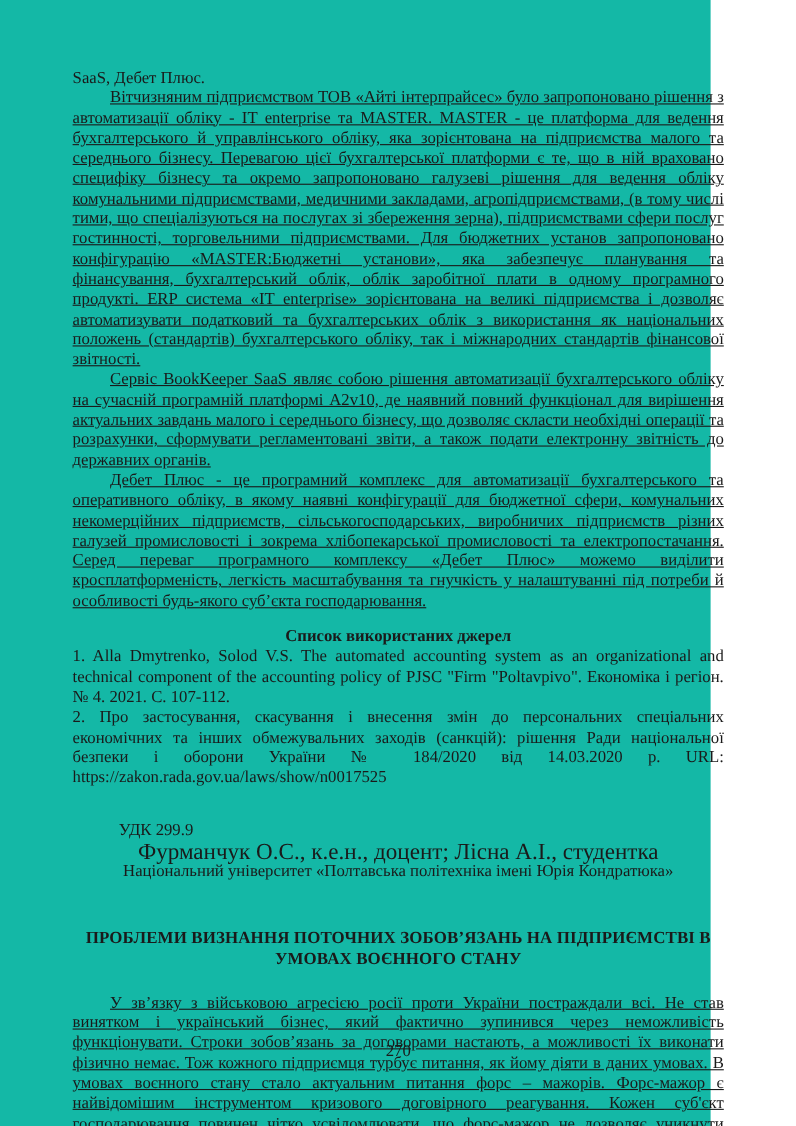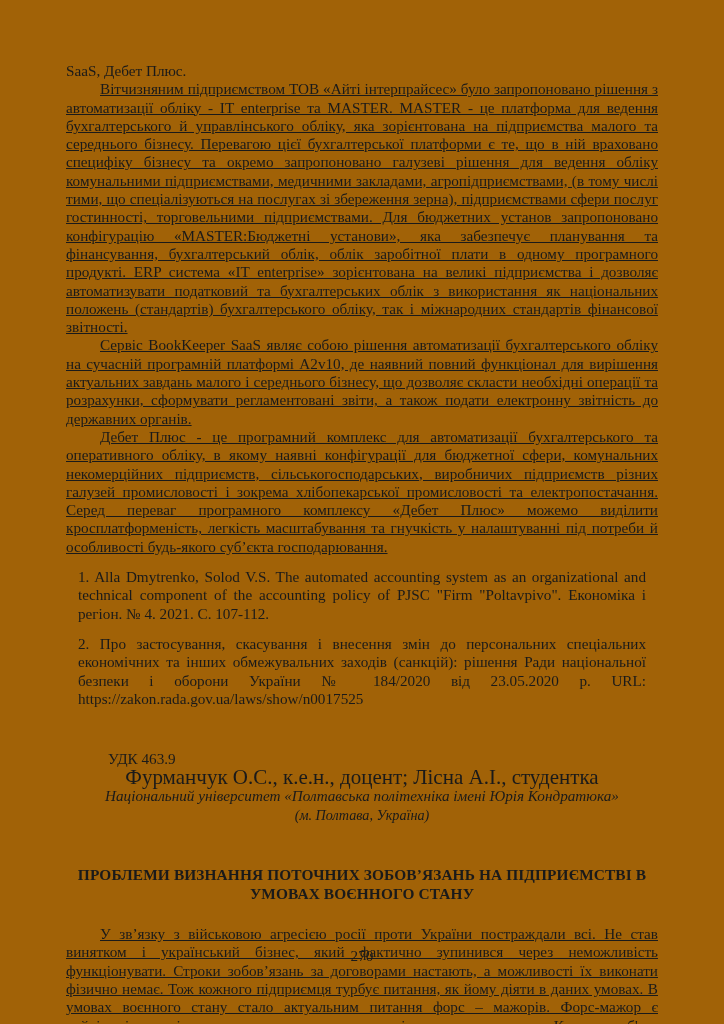--- a/index.html
+++ b/index.html
@@ -13,32 +13,32 @@
     height: 1024px;
     position: relative;
     overflow: hidden;
     font-family: "Liberation Serif", "DejaVu Serif", serif;
     color: #1a1a1a;
     -webkit-font-smoothing: antialiased;
   }
   .page {
     position: absolute;
     left: 0; top: 0;
-    width: 724px;
+    width: 646px;
     height: 1024px;
-    background: #a16207;
+    background: #14b8a6;
   }
   .content {
     position: absolute;
     left: 66px;
     top: 62px;
     width: 592px;
   }
   p, div.line {
-    margin: 12px;
+    margin: 0;
     padding: 0;
   }
   .para {
     text-align: justify;
     text-justify: inter-word;
     font-size: 15.2px;
     line-height: 18.3px;
     margin: 0;
     hyphens: none;
   }
@@ -73,21 +73,20 @@
   }
   .byline {
     font-size: 21px;
     line-height: 18.6px;
     text-align: center;
   }
   .affil {
     font-size: 15.2px;
     line-height: 18.6px;
     text-align: center;
-    font-style: italic;
   }
   .city {
     font-size: 14.2px;
     line-height: 18.6px;
     text-align: center;
     font-style: italic;
   }
   .article-title {
     font-size: 15.4px;
     line-height: 19px;
@@ -115,34 +114,34 @@
   <div class="content">
 
     <p class="para noindent">SaaS, Дебет Плюс.</p>
 
     <p class="para indent">Вітчизняним підприємством ТОВ «Айті інтерпрайсес» було запропоновано рішення з автоматизації обліку -  IT enterprise та MASTER. MASTER - це платформа для ведення бухгалтерського й управлінського обліку, яка зорієнтована на підприємства малого та середнього бізнесу. Перевагою цієї бухгалтерської платформи є те, що в ній враховано специфіку бізнесу та окремо запропоновано галузеві рішення для ведення обліку комунальними підприємствами, медичними закладами, агропідприємствами, (в тому числі тими, що спеціалізуються на послугах зі збереження зерна), підприємствами сфери послуг гостинності, торговельними підприємствами. Для бюджетних установ запропоновано конфігурацію «MASTER:Бюджетні установи», яка  забезпечує планування та фінансування, бухгалтерський облік, облік заробітної плати в одному програмного продукті. ERP система «IT enterprise» зорієнтована на великі підприємства і дозволяє автоматизувати податковий та бухгалтерських облік з використання як національних положень (стандартів) бухгалтерського обліку, так і міжнародних стандартів фінансової звітності.</p>
 
     <p class="para indent">Сервіс BookKeeper SaaS являє собою рішення автоматизації бухгалтерського обліку на сучасній програмній платформі A2v10, де наявний повний функціонал для вирішення актуальних завдань малого і середнього бізнесу, що дозволяє скласти необхідні операції та розрахунки, сформувати регламентовані звіти, а також подати електронну звітність до державних органів.</p>
 
     <p class="para indent">Дебет Плюс - це програмний комплекс для автоматизації бухгалтерського та оперативного обліку, в якому наявні конфігурації для бюджетної сфери, комунальних некомерційних підприємств, сільськогосподарських, виробничих підприємств різних галузей промисловості і зокрема хлібопекарської промисловості та електропостачання. Серед переваг програмного комплексу «Дебет Плюс» можемо виділити кросплатформеність, легкість масштабування та гнучкість у налаштуванні під потреби й особливості будь-якого суб’єкта господарювання.</p>
 
+    <div class="heading-refs">Список використаних джерел</div>
 
     <p class="ref">1. Alla Dmytrenko, Solod V.S. The automated accounting system as an organizational and technical component of the accounting policy of PJSC "Firm "Poltavpivo". Економіка і регіон. № 4. 2021. С. 107-112.</p>
 
-    <p class="ref">2. Про застосування, скасування і внесення змін до персональних спеціальних економічних та інших обмежувальних заходів (санкцій): рішення Ради національної безпеки і оборони України № 184/2020 від 23.05.2020 р.  URL: https://zakon.rada.gov.ua/laws/show/n0017525</p>
+    <p class="ref">2. Про застосування, скасування і внесення змін до персональних спеціальних економічних та інших обмежувальних заходів (санкцій): рішення Ради національної безпеки і оборони України № 184/2020 від 14.03.2020 р.  URL: https://zakon.rada.gov.ua/laws/show/n0017525</p>
 
     <div class="gap-large"></div>
 
-    <div class="udk">УДК 463.9</div>
+    <div class="udk">УДК 299.9</div>
 
     <div class="byline">Фурманчук О.С., к.е.н., доцент; Лісна А.І., студентка</div>
 
     <div class="affil">Національний університет «Полтавська політехніка імені Юрія Кондратюка»</div>
 
-    <div class="city">(м. Полтава, Україна)</div>
 
     <div class="gap-med"></div>
 
     <div class="article-title">ПРОБЛЕМИ ВИЗНАННЯ ПОТОЧНИХ ЗОБОВ’ЯЗАНЬ НА ПІДПРИЄМСТВІ В УМОВАХ ВОЄННОГО СТАНУ</div>
 
     <div class="gap-med"></div>
 
     <p class="para indent">У зв’язку з військовою агресією росії проти України постраждали всі. Не став винятком і український бізнес, який фактично зупинився через неможливість функціонувати. Строки зобов’язань за договорами настають, а можливості їх виконати фізично немає. Тож кожного підприємця турбує питання, як йому діяти в даних умовах. В умовах воєнного стану стало актуальним  питання форс – мажорів. Форс-мажор є найвідомішим інструментом кризового договірного реагування. Кожен суб'єкт господарювання повинен чітко усвідомлювати, що форс-мажор не дозволяє уникнути виконання зобов'язань, в тому числі фінансових (наприклад, орендних платежів).</p>
 
   </div>

